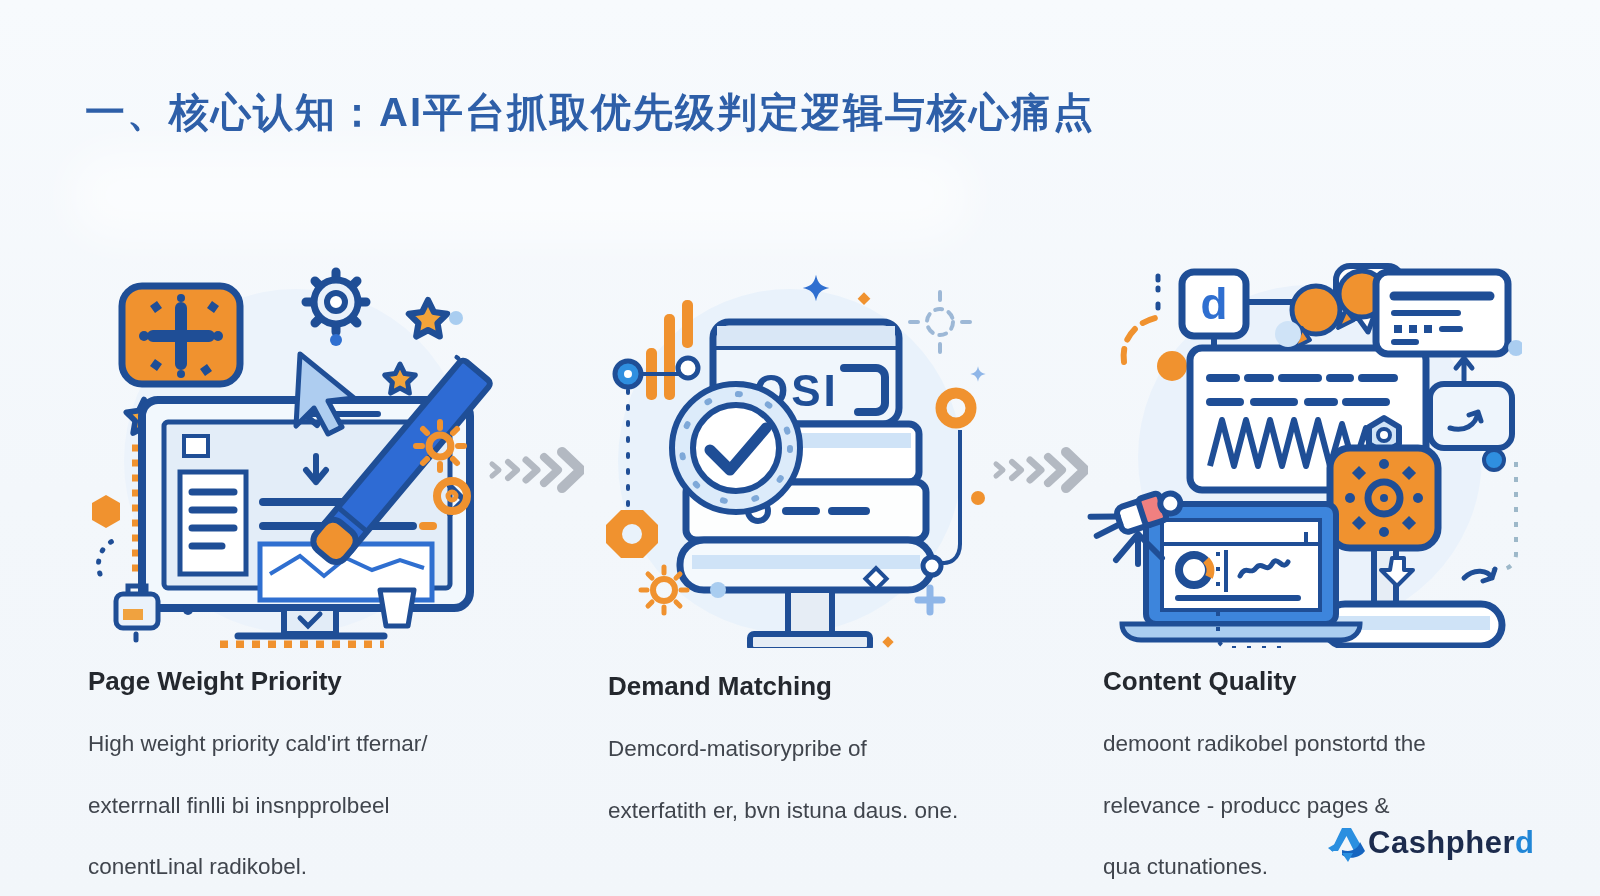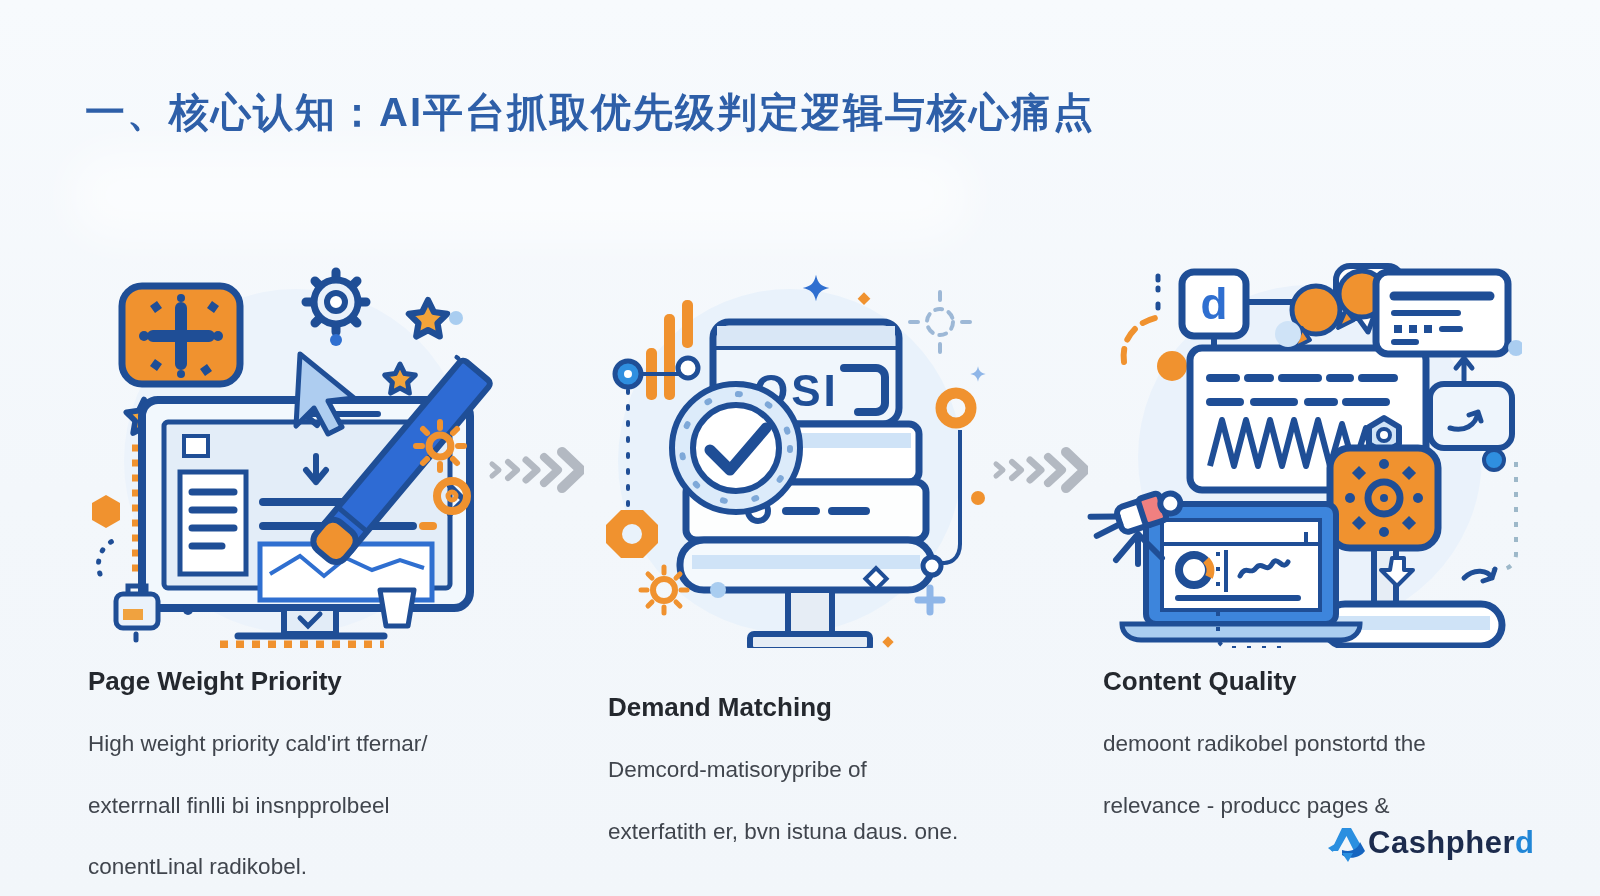--- a/index.html
+++ b/index.html
@@ -309,30 +309,31 @@
   </g>
 </svg>
 
 <div class="col-text" style="left:88px;top:666px;width:440px;">
   <h2 class="col-heading">Page Weight Priority</h2>
   <div class="col-line">High weight priority cald'irt tfernar/</div>
   <div class="col-line">exterrnall finlli bi insnpprolbeel</div>
   <div class="col-line">conentLinal radikobel.</div>
 </div>
 
-<div class="col-text" style="left:608px;top:692px;width:440px;">
+<div class="col-text" style="left:608px;top:671px;width:440px;">
   <h2 class="col-heading">Demand Matching</h2>
   <div class="col-line">Demcord-matisorypribe of</div>
   <div class="col-line">exterfatith er, bvn istuna daus. one.</div>
 </div>
 
 <div class="col-text" style="left:1103px;top:666px;width:440px;">
   <h2 class="col-heading">Content Quality</h2>
   <div class="col-line">demoont radikobel ponstortd the</div>
   <div class="col-line">relevance - producc pages &amp;</div>
+  <div class="col-line">qua ctunationes.</div>
 </div>
 
 <div class="footer-logo">
   <svg width="46" height="46" viewBox="0 0 46 46">
     <path d="M9 31L20 8h9l13 23h-10l-7.5-15L16 31z" fill="#2a8fe0"></path>
     <path d="M20 30c9 3 16-1 18-8l5 9c-5 7-16 9-23 4z" fill="#1565c0"></path>
     <path d="M20 33l6 9 5-9z" fill="#2a8fe0"></path>
     <path d="M6 28l7-4-2 8z" fill="#2a8fe0"></path>
   </svg>
   <div class="brand"><span>Cashpher</span><span class="accent">d</span></div>

